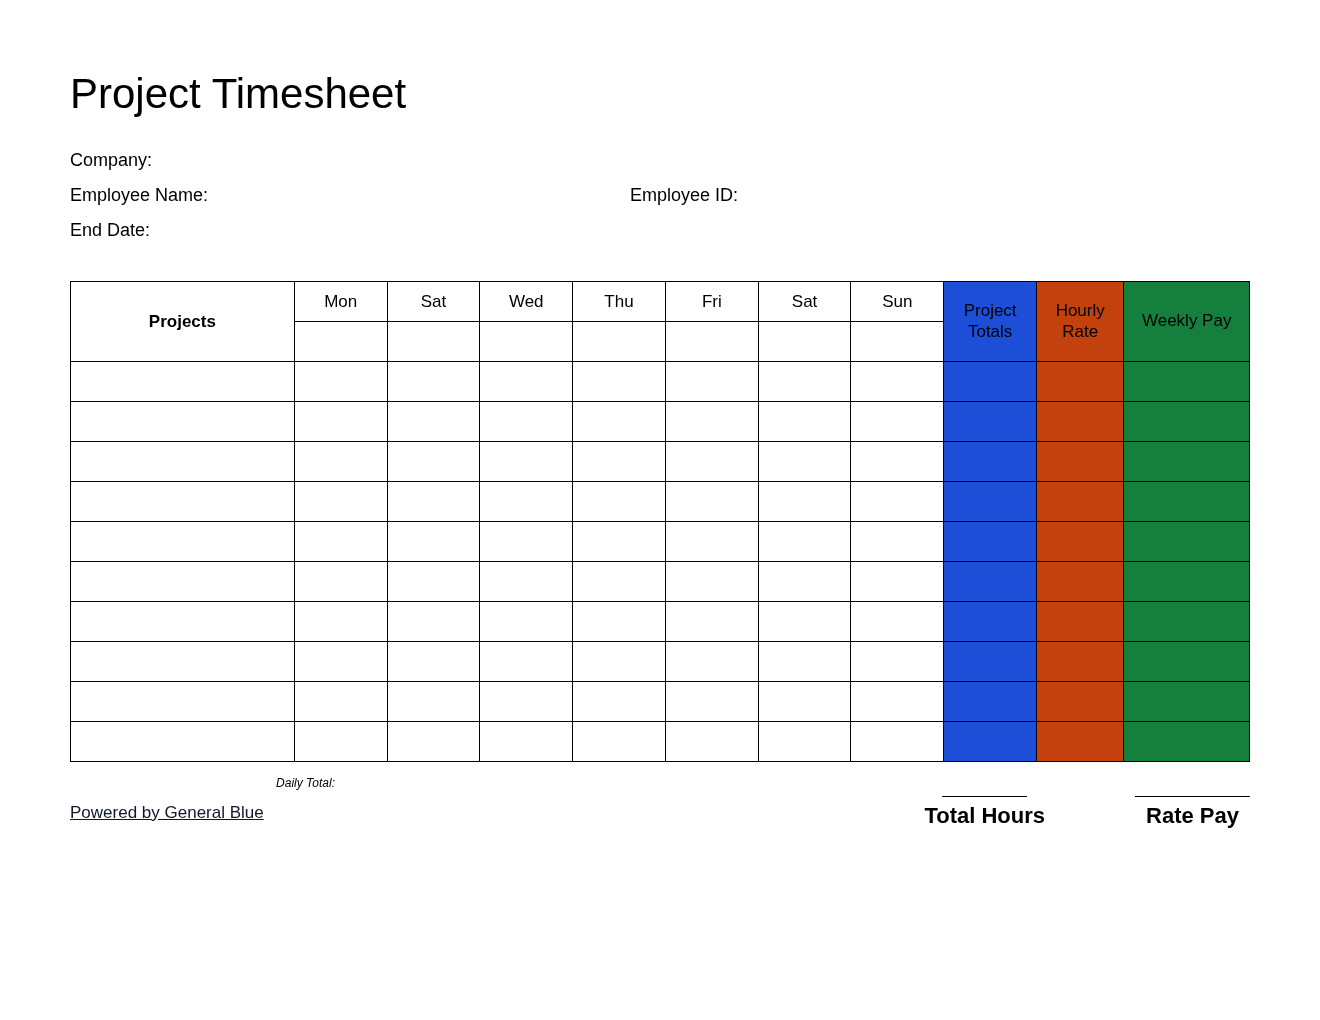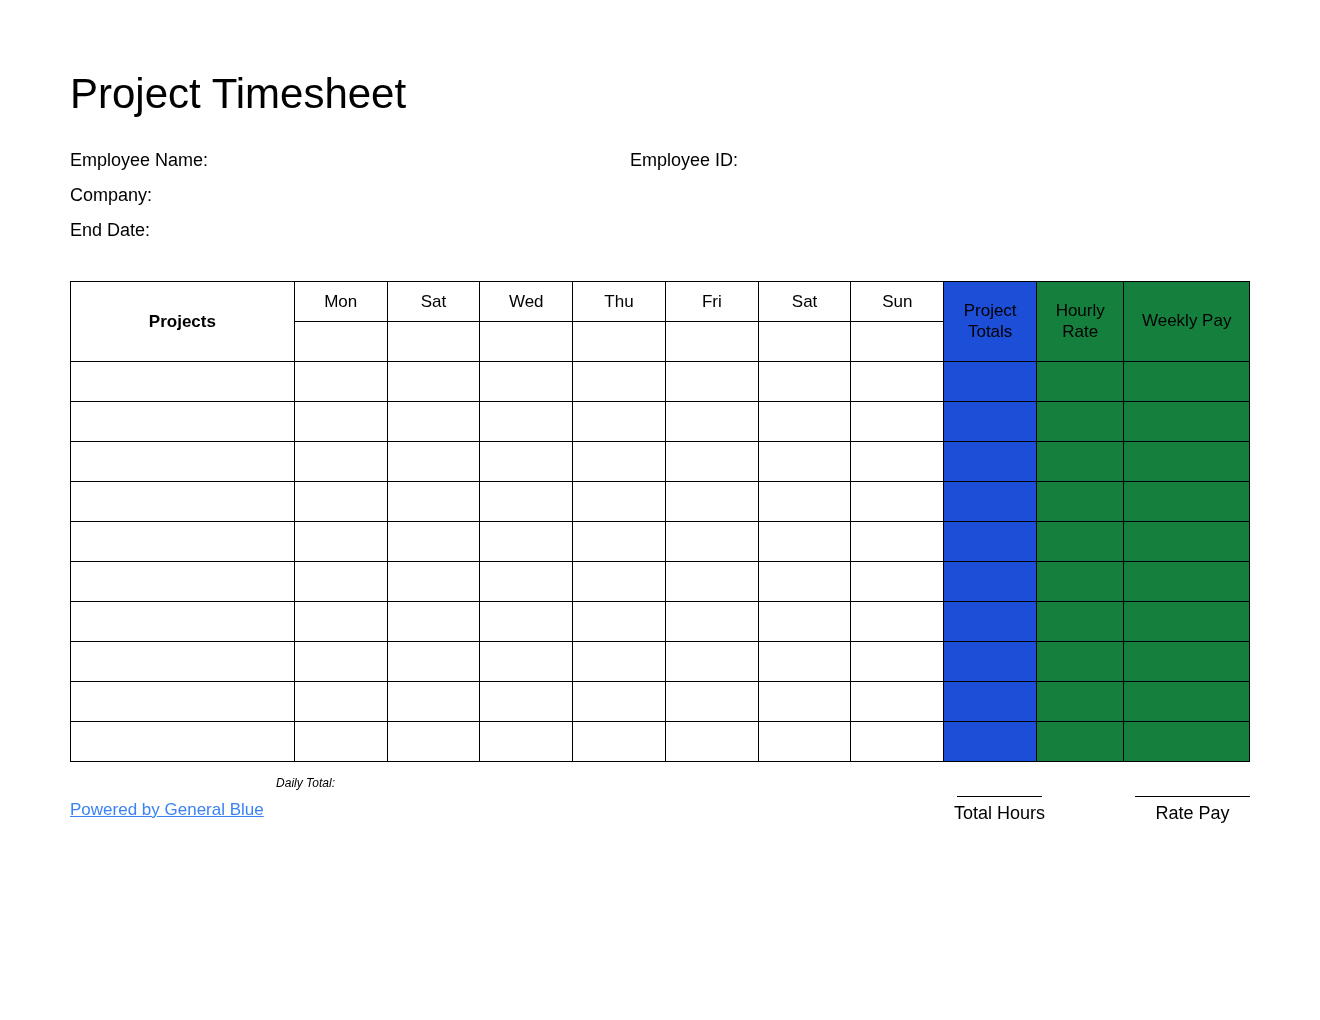--- a/index.html
+++ b/index.html
@@ -61,21 +61,21 @@
     }
     th.day-header {
       font-weight: normal;
       margin-left: 6px;
     }
     th.date-cell {
       font-weight: normal;
       height: 36px;
     }
     .bg-grey { background: #1d4ed8; }
-    .bg-peach { background: #15803d; }
+    .bg-peach { background: #c2410c; }
     .bg-blue { background: #15803d; }
 
     th.summary-header {
       font-weight: normal;
       font-size: 17px;
       line-height: 1.2;
       padding: 4px 2px;
     }
 
     .footer-row {
@@ -90,21 +90,21 @@
       font-size: 12px;
       padding-top: 2px;
     }
 
     .bottom-section {
       margin-top: 6px;
       display: flex;
       align-items: center;
     }
     .powered-link {
-      color: #3b82f6;
+      color: #0f172a;
       text-decoration: underline;
       font-size: 17px;
       text-align: right;
     }
     .totals-area {
       margin-left: auto;
       display: flex;
       gap: 90px;
     }
     .total-block {
@@ -112,37 +112,37 @@
     }
     .total-line {
       width: 85px;
       border-top: 1px solid #000;
       margin: 0 auto 6px auto;
     }
     .total-line.wide {
       width: 115px;
     }
     .total-label {
-      font-weight: normal;
-      font-size: 18px;
+      font-weight: bold;
+      font-size: 22px;
       white-space: nowrap;
     }
   </style>
 </head>
 <body>
 
 <h1 class="title">Project Timesheet</h1>
 
 <div class="info-section">
   <div class="info-row">
+    <div class="info-left">Company:</div>
+  </div>
+  <div class="info-row">
     <div class="info-left">Employee Name:</div>
     <div class="info-right">Employee ID:</div>
-  </div>
-  <div class="info-row">
-    <div class="info-left">Company:</div>
   </div>
   <div class="info-row">
     <div class="info-right">End Date:</div>
   </div>
 </div>
 
 <table class="timesheet">
   <colgroup>
     <col class="col-projects">
     <col class="col-day">

